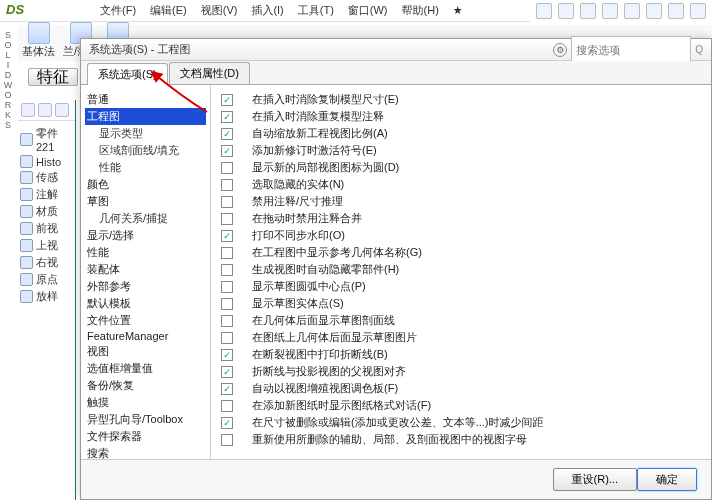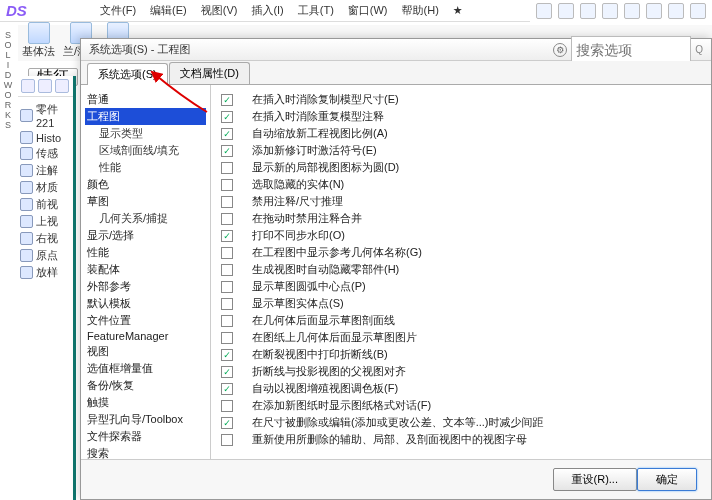--- a/index.html
+++ b/index.html
@@ -3,39 +3,39 @@
 <meta charset="utf-8">
 <style>
 * { box-sizing: border-box; margin: 0; padding: 0; font-family: "Microsoft YaHei", "SimSun", sans-serif; font-size: 11px; }
 body { width: 712px; height: 500px; overflow: hidden; background: #f0f0f0; position: relative; }
 
 
 .app-bg { position: absolute; top: 0; left: 0; right: 0; bottom: 0; background: #fff; }
 .top-menu { height: 22px; background: #fff; border-bottom: 1px solid #ddd; display: flex; align-items: center; padding-left: 100px; gap: 14px; color: #333; }
 .top-menu span { cursor: default; }
 .sw-logo { position: absolute; top: 2px; left: 6px; display: flex; align-items: center; gap: 3px; }
-.sw-logo .ds { color: #8b5cf6; font-weight: bold; font-size: 15px; font-style: italic; }
+.sw-logo .ds { color: #4d7c0f; font-weight: bold; font-size: 13px; font-style: italic; }
 .sw-vertical { position: absolute; left: 2px; top: 30px; width: 12px; }
 .sw-vertical span { display: block; font-size: 9px; color: #666; text-align: center; }
 .ribbon-row { position: absolute; top: 25px; left: 18px; right: 0; height: 36px; display: flex; align-items: flex-end; gap: 8px; padding: 2px 4px; background: #f8f8f8; }
 .ribbon-row .ritem { display: flex; flex-direction: column; align-items: center; font-size: 10px; color: #333; }
 .ribbon-row .ricon { width: 22px; height: 22px; background: linear-gradient(#e8f0ff,#c0d8ff); border: 1px solid #9bd; border-radius: 2px; }
 .feat-tab { position: absolute; top: 68px; left: 28px; width: 50px; height: 18px; background: linear-gradient(#fff,#e0e0e0); border: 1px solid #aaa; text-align: center; line-height: 16px; font-size: 16px; border-radius: 2px; }
-.side-panel { position: absolute; top: 76px; left: 18px; width: 58px; bottom: 0; border-right: 3px solid #0f766e; background: #fff; }
+.side-panel { position: absolute; top: 100px; left: 18px; width: 58px; bottom: 0; border-right: 1px solid #0f766e; background: #fff; }
 .side-panel .mini-icons { display: flex; gap: 3px; padding: 3px; border-bottom: 1px solid #ddd; }
 .side-panel .mini-icons span { width: 14px; height: 14px; background: #eef; border: 1px solid #abd; border-radius: 2px; }
 .side-tree { padding: 4px 2px; font-size: 10px; color: #333; }
 .side-tree .ti { display: flex; align-items: center; gap: 3px; padding: 1px 0; cursor: default; }
 .side-tree .ti .ticon { width: 13px; height: 13px; background: #dde8ff; border: 1px solid #89b; border-radius: 2px; flex-shrink: 0; }
 
 
 .dialog { position: absolute; top: 38px; left: 80px; right: 0; bottom: 0; background: #fff; border: 1px solid #999; box-shadow: -2px -2px 8px rgba(0,0,0,0.15); display: flex; flex-direction: column; }
 .dlg-title { height: 22px; background: linear-gradient(#fff,#eee); border-bottom: 1px solid #ccc; display: flex; align-items: center; padding: 0 8px; font-size: 11px; color: #333; justify-content: space-between; }
 .dlg-search { display: flex; align-items: center; gap: 4px; }
-.dlg-search input { width: 120px; height: 28px; border: 1px solid #bbb; padding: 0 4px; font-size: 14px; color: #999; }
+.dlg-search input { width: 120px; height: 28px; border: 1px solid #bbb; padding: 0 4px; font-size: 11px; color: #999; }
 .dlg-search .sicon { width: 14px; height: 14px; border-radius: 50%; border: 1px solid #888; display: flex; align-items: center; justify-content: center; font-size: 9px; color: #666; }
 .dlg-tabs { height: 24px; display: flex; align-items: flex-end; padding: 0 6px; border-bottom: 1px solid #aaa; background: #f5f5f5; }
 .dlg-tab { padding: 3px 10px; border: 1px solid #aaa; border-bottom: none; margin-right: 1px; background: #f0f0f0; border-radius: 3px 3px 0 0; cursor: default; }
 .dlg-tab.active { background: #fff; position: relative; top: 1px; }
 .arrow-hint { position: absolute; top: 28px; left: 56px; width: 80px; height: 50px; pointer-events: none; }
 .arrow-hint svg { width: 100%; height: 100%; }
 
 .dlg-body { flex: 1; display: flex; overflow: hidden; }
 .tree-pane { width: 130px; border-right: 1px solid #ccc; padding: 6px 4px; overflow-y: auto; background: #fff; }
 .tree-pane .n { padding: 1px 2px; cursor: default; color: #222; }

